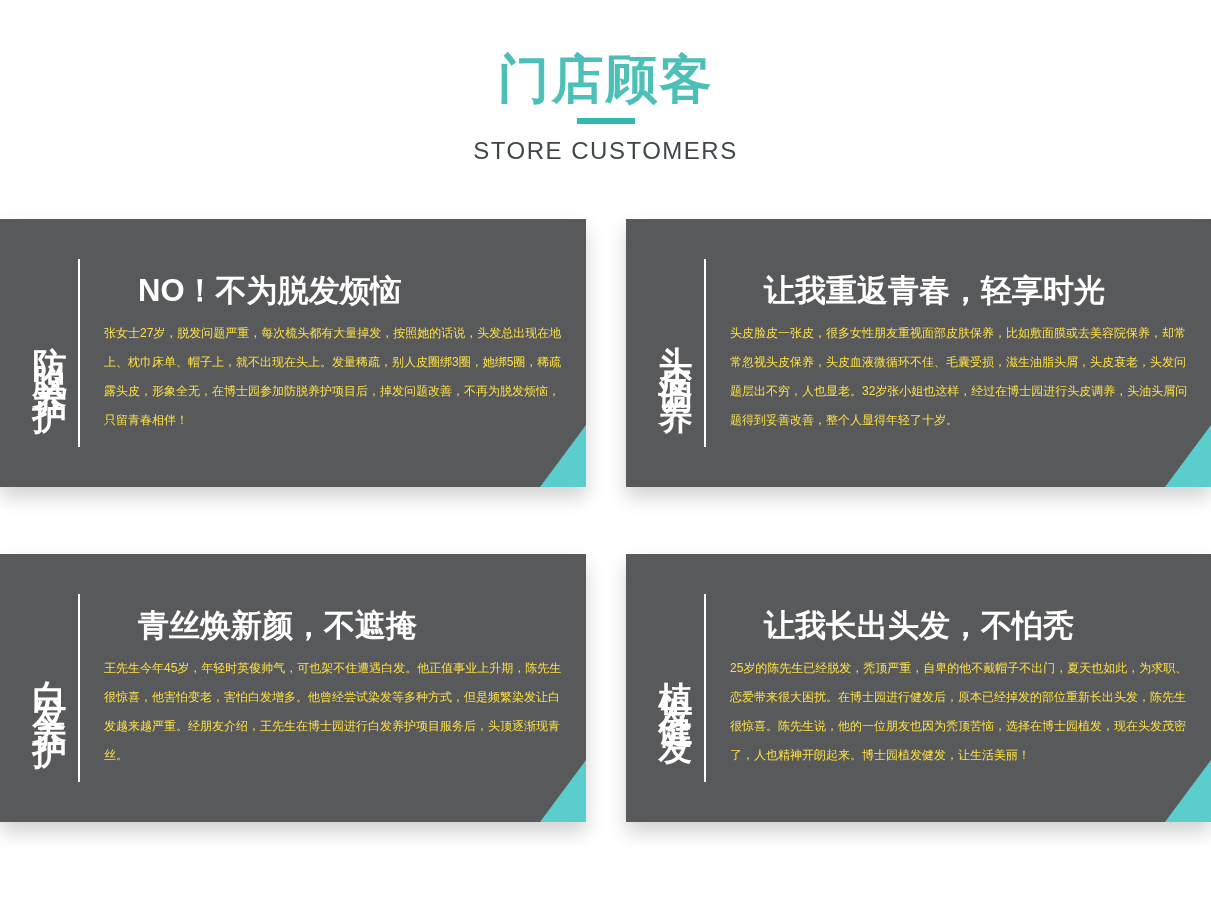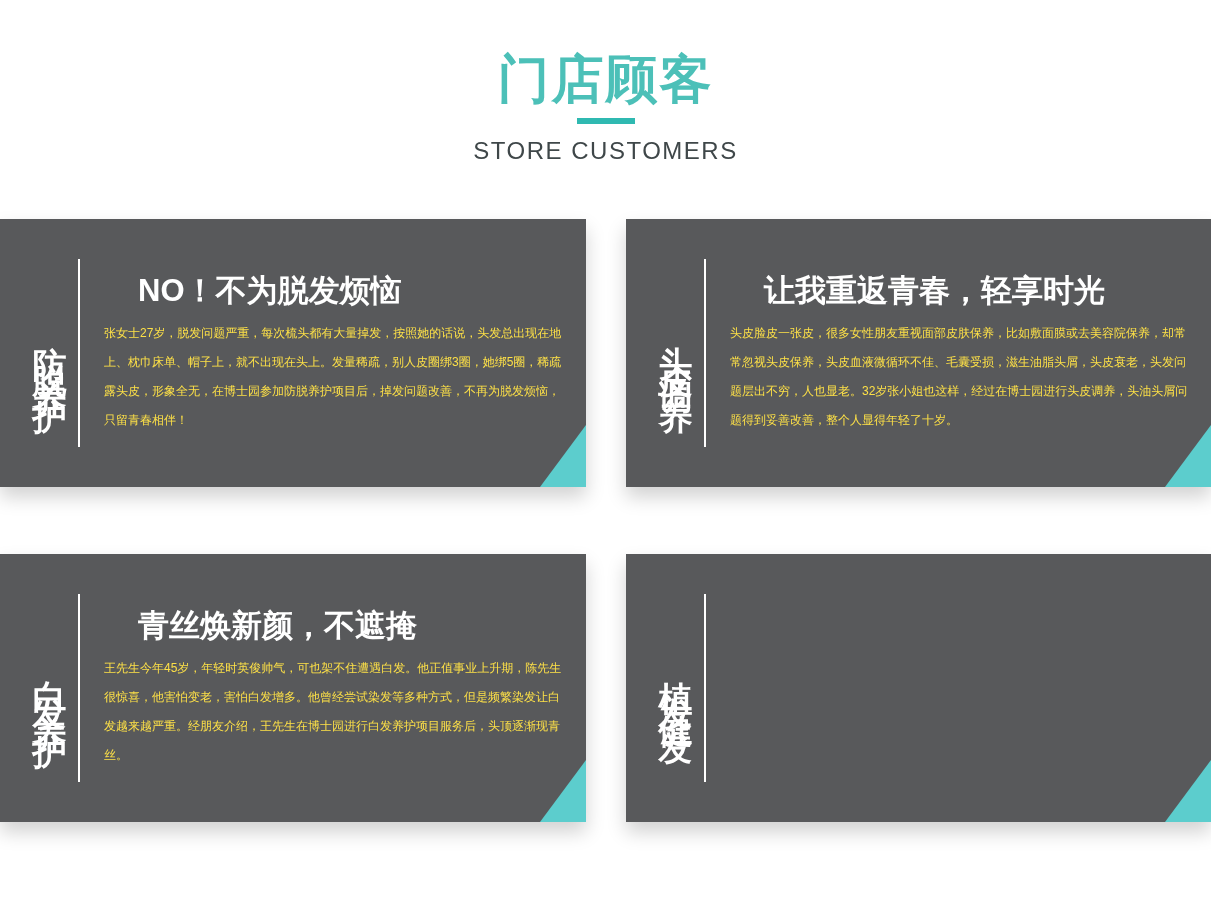--- a/index.html
+++ b/index.html
@@ -166,17 +166,21 @@
         <div class="card-body">王先生今年45岁，年轻时英俊帅气，可也架不住遭遇白发。他正值事业上升期，陈先生很惊喜，他害怕变老，害怕白发增多。他曾经尝试染发等多种方式，但是频繁染发让白发越来越严重。经朋友介绍，王先生在博士园进行白发养护项目服务后，头顶逐渐现青丝。</div>
       </div>
       <div class="corner-triangle"></div>
     </div>
 
     <div class="card">
       <div class="vtitle-col">
         <div class="vtitle">植发健发</div>
       </div>
       <div class="vdivider"></div>
+      <div class="card-content">
+        <div class="card-heading">让我长出头发，不怕秃</div>
+        <div class="card-body">25岁的陈先生已经脱发，秃顶严重，自卑的他不戴帽子不出门，夏天也如此，为求职、恋爱带来很大困扰。在博士园进行健发后，原本已经掉发的部位重新长出头发，陈先生很惊喜。陈先生说，他的一位朋友也因为秃顶苦恼，选择在博士园植发，现在头发茂密了，人也精神开朗起来。博士园植发健发，让生活美丽！</div>
+      </div>
       <div class="corner-triangle"></div>
     </div>
 
   </div>
 </div>
 
 </body></html>

